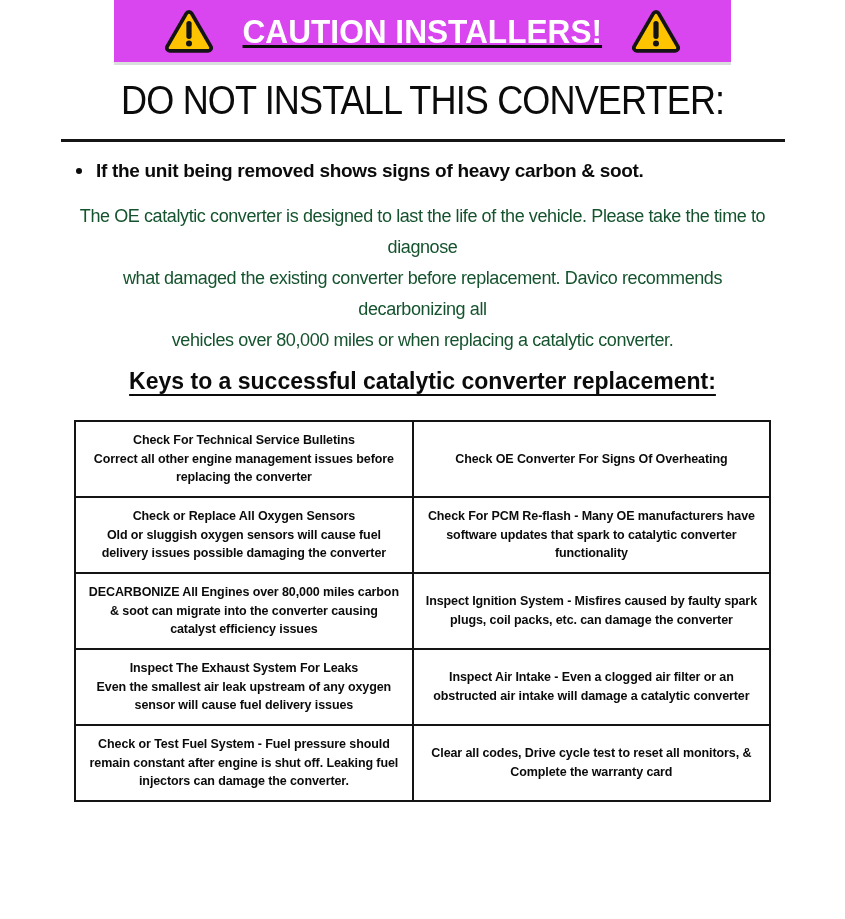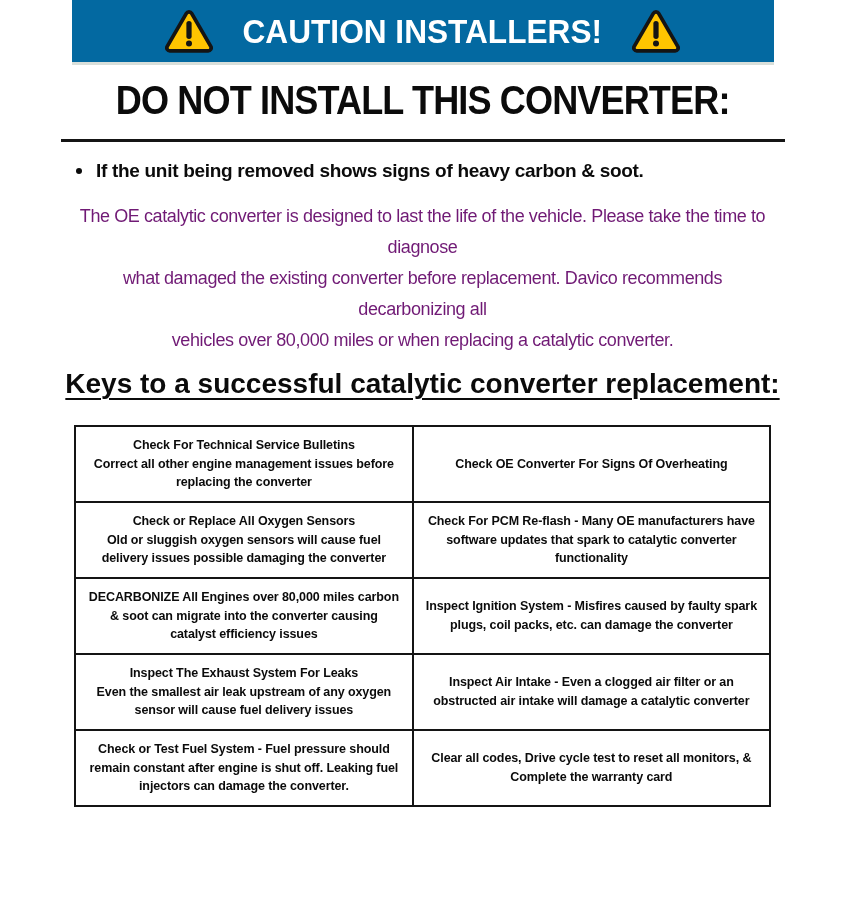--- a/index.html
+++ b/index.html
@@ -10,46 +10,47 @@
   body {
     width: 845px;
     height: 919px;
     overflow: hidden;
     font-family: "Liberation Sans", sans-serif;
     color: #0b0b0b;
   }
 
   
   .banner {
-    width: 702px;
+    width: 617px;
     height: 62px;
     margin: 0 auto;
-    background: #0369a1;
+    background: #d946ef;
     display: flex;
     align-items: center;
     justify-content: center;
     gap: 16px;
     border-bottom: 3px solid #d9dfda;
+    text-decoration: underline;
   }
   .banner-text {
     margin: 0;
     color: #ffffff;
     font-size: 34px;
     font-weight: bold;
     white-space: nowrap;
     transform: scaleX(0.93);
   }
   .tri svg { display: block; }
 
   
   .title {
     margin: 12px 0 0 0;
     text-align: center;
     font-size: 41px;
-    font-weight: bold;
+    font-weight: normal;
     letter-spacing: -1px;
     line-height: 47px;
   }
   .title .condense {
     display: inline-block;
     transform: scaleX(0.88);
   }
 
   .rule {
     width: 724px;
@@ -86,29 +87,29 @@
   }
 
   
   .para {
     margin: 17px auto 0;
     width: 697px;
     text-align: center;
     font-size: 18px;
     line-height: 31px;
     letter-spacing: -0.4px;
-    color: #701a75;
+    color: #14532d;
     white-space: pre-line;
   }
 
   
   .keys {
     margin: 12px 0 16px 0;
     text-align: center;
-    font-size: 28px;
+    font-size: 23px;
     font-weight: bold;
     text-decoration: underline;
     text-decoration-thickness: 2px;
     text-underline-offset: 5px;
   }
 
   
   .tips {
     width: 697px;
     margin: 25px auto 0;

